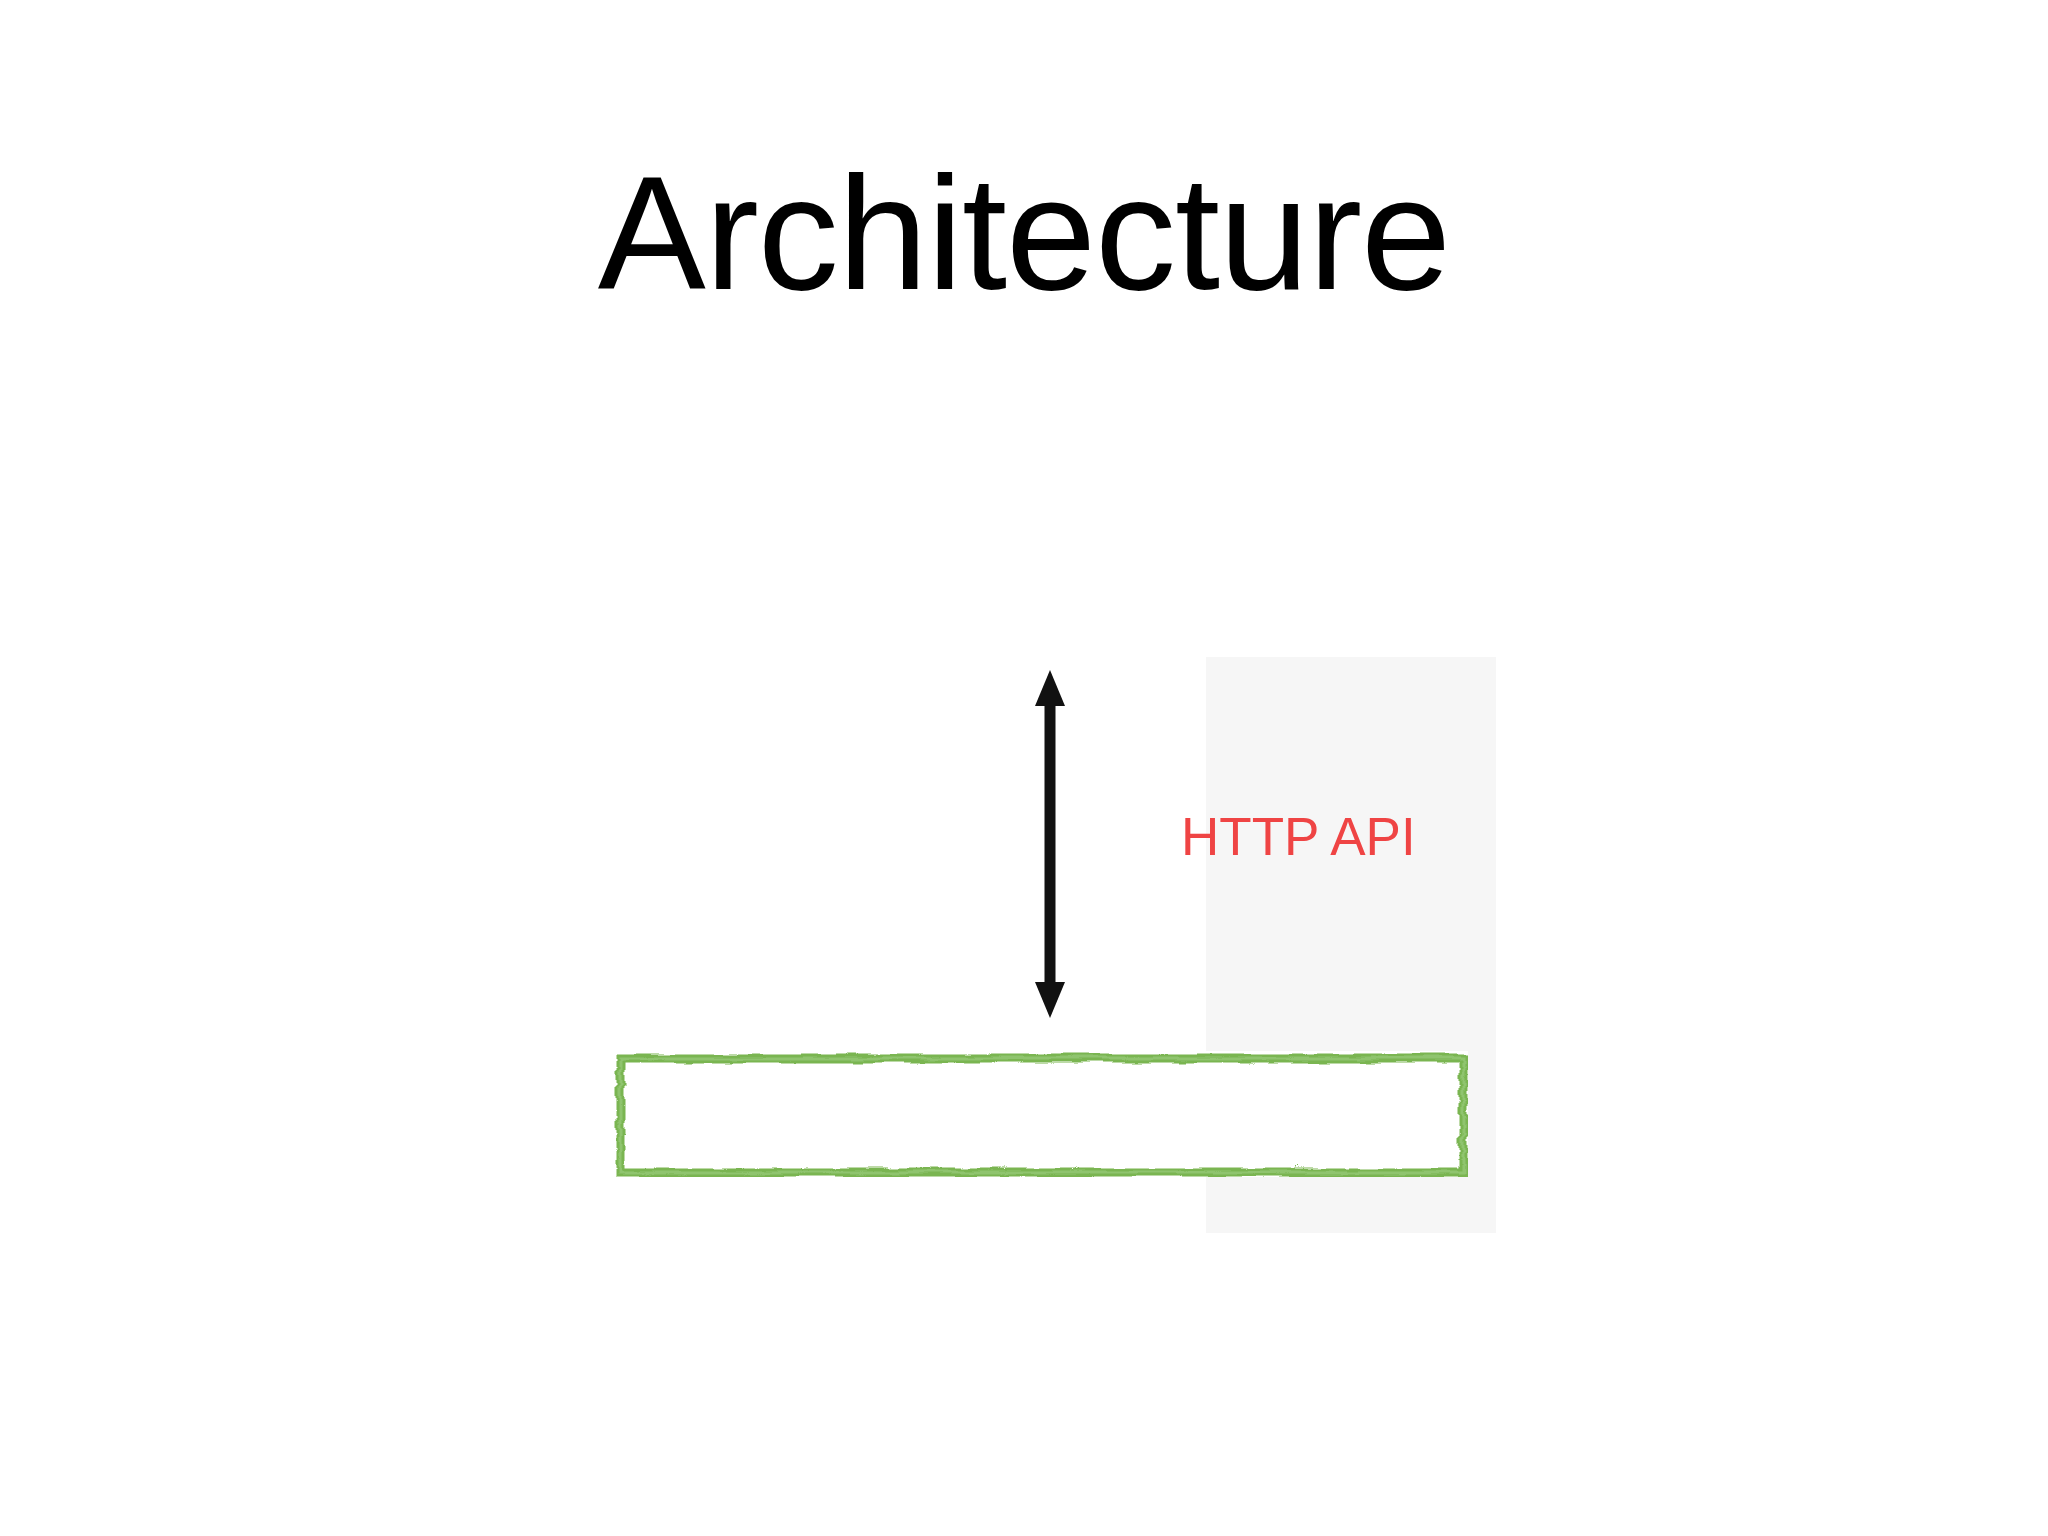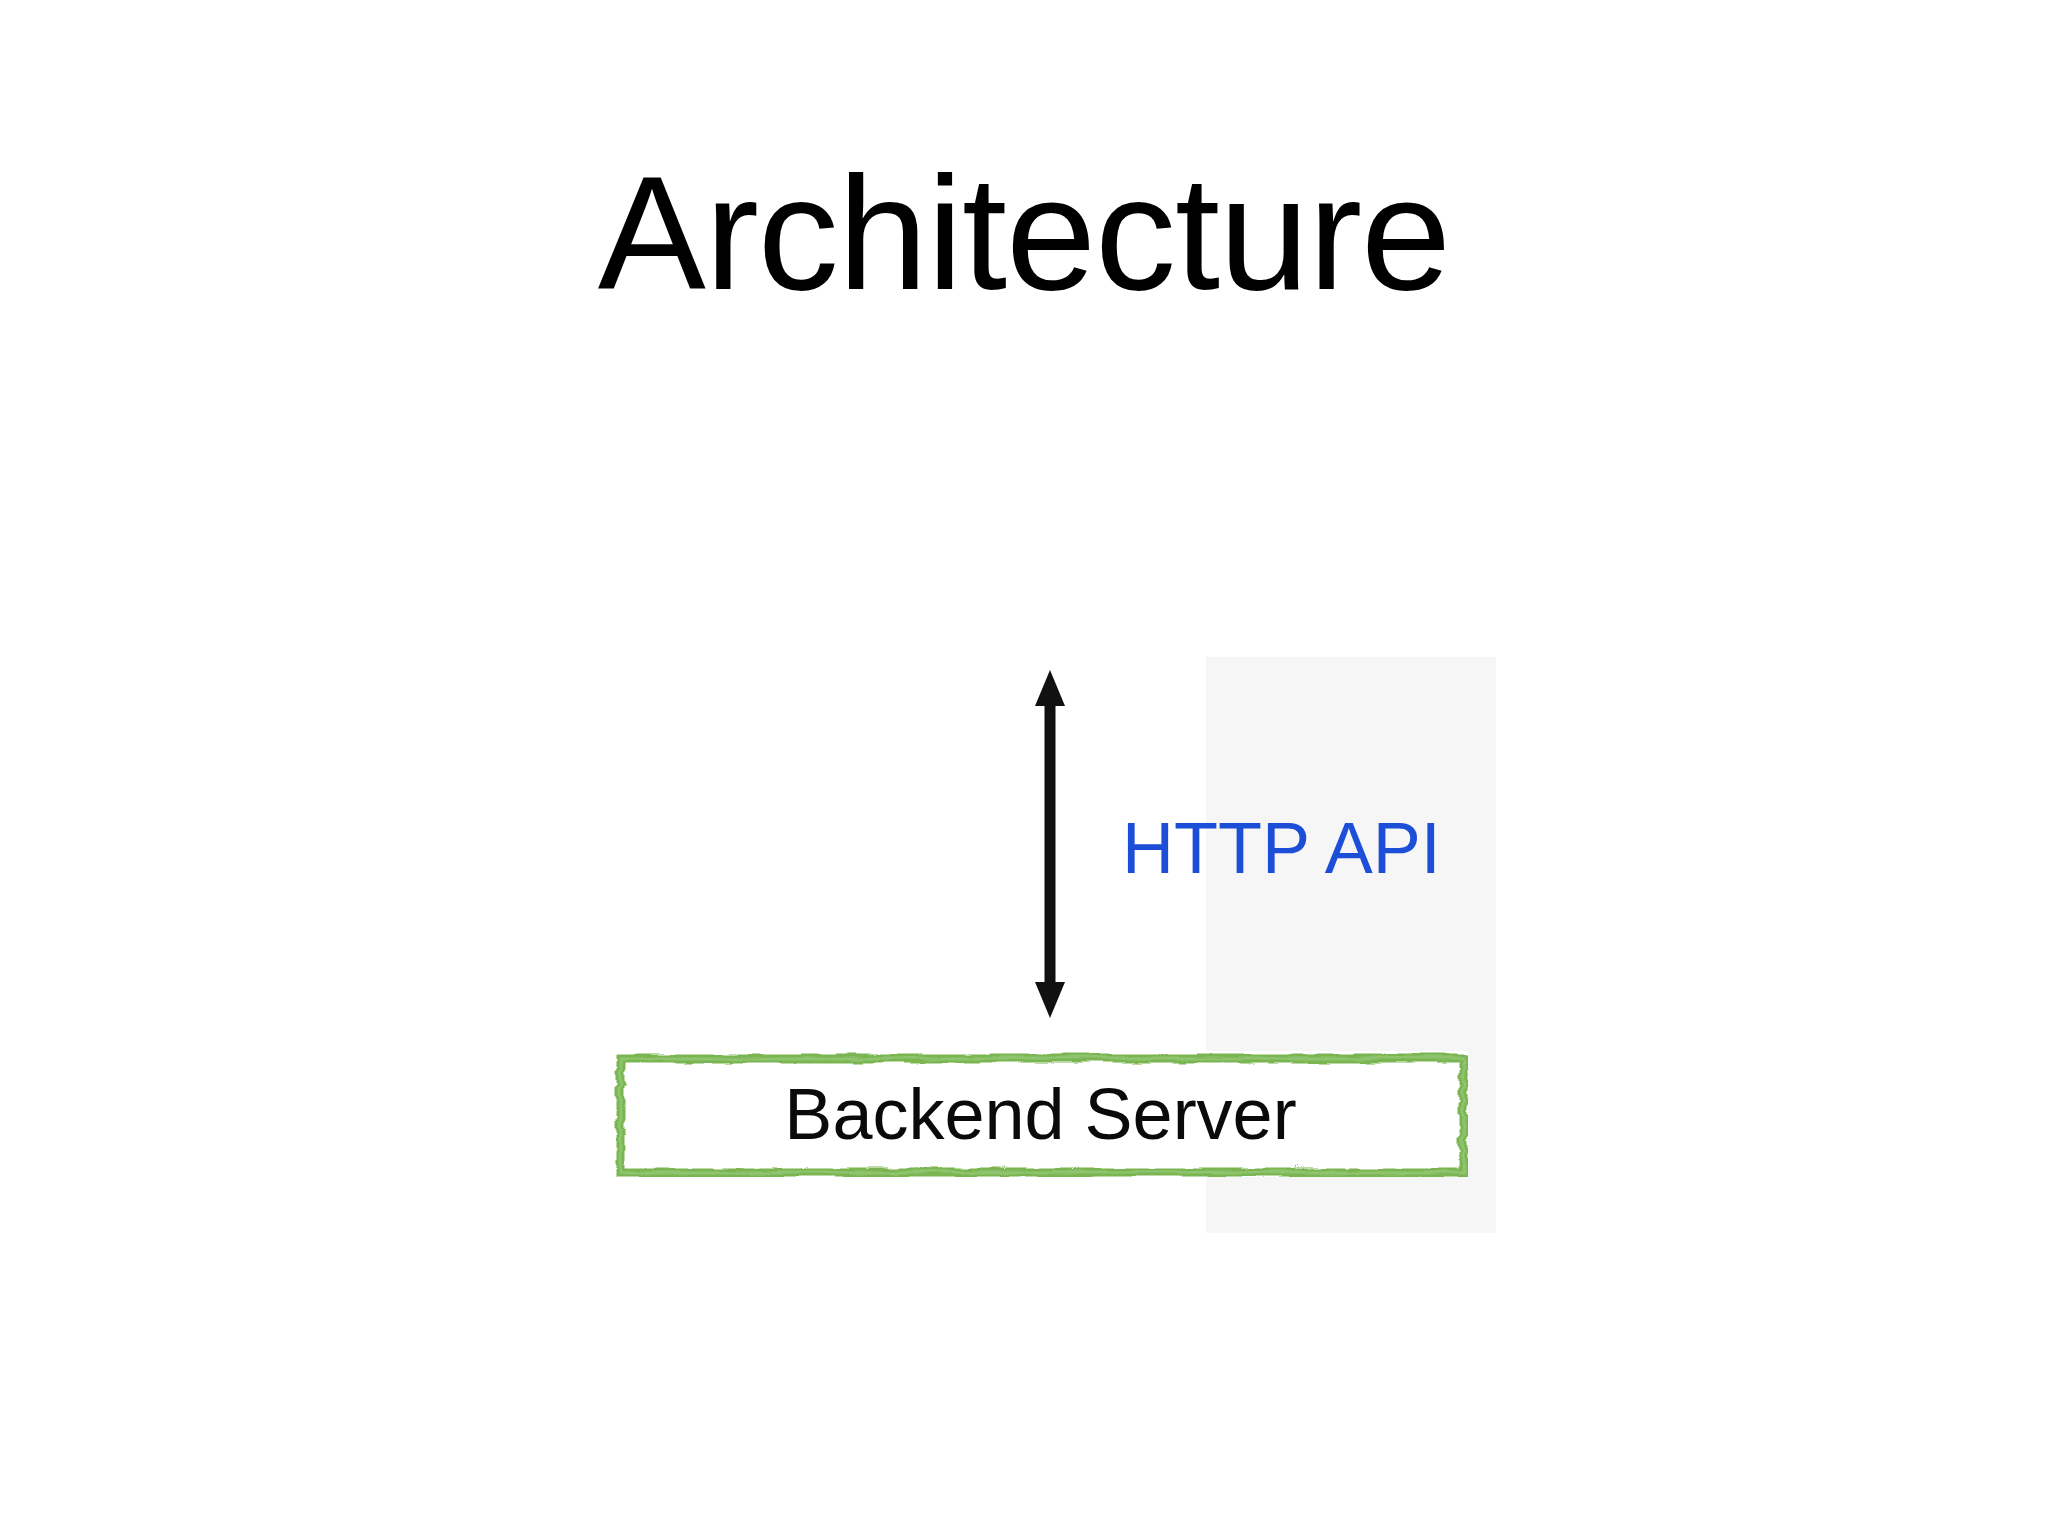--- a/index.html
+++ b/index.html
@@ -59,24 +59,24 @@
 
   .arrow {
     position: absolute;
     left: 1028px; top: 668px;
     width: 44px; height: 352px;
     z-index: 2;
   }
 
   .conn-label {
     position: absolute;
-    left: 1122px; top: 805px;
-    font-size: 72px;
+    left: 1181px; top: 805px;
+    font-size: 53px;
     line-height: 1.2;
-    color: #1d4ed8;
+    color: #ef4444;
     white-space: nowrap;
     z-index: 2;
   }
 </style>
 </head>
 <body>
 
 <div class="slide">
 
   <h1 class="title">Architecture</h1>
@@ -96,16 +96,15 @@
     <svg class="sketch-border" viewBox="0 0 855 126" preserveAspectRatio="none" xmlns="http://www.w3.org/2000/svg">
       <defs>
         <filter id="rough2" x="-10%" y="-40%" width="120%" height="180%">
           <feTurbulence type="turbulence" baseFrequency="0.014 0.06" numOctaves="2" seed="13" result="n"></feTurbulence>
           <feDisplacementMap in="SourceGraphic" in2="n" scale="6" xChannelSelector="R" yChannelSelector="G"></feDisplacementMap>
         </filter>
       </defs>
       <rect x="6" y="6" width="843" height="114" fill="none" stroke="#7ab551" stroke-width="9" filter="url(#rough2)"></rect>
       <rect x="6" y="6" width="843" height="114" fill="none" stroke="#8fc46e" stroke-width="3" filter="url(#rough2)"></rect>
     </svg>
-    <span class="node-label">Backend Server</span>
   </div>
 
 </div>
 
 </body></html>

